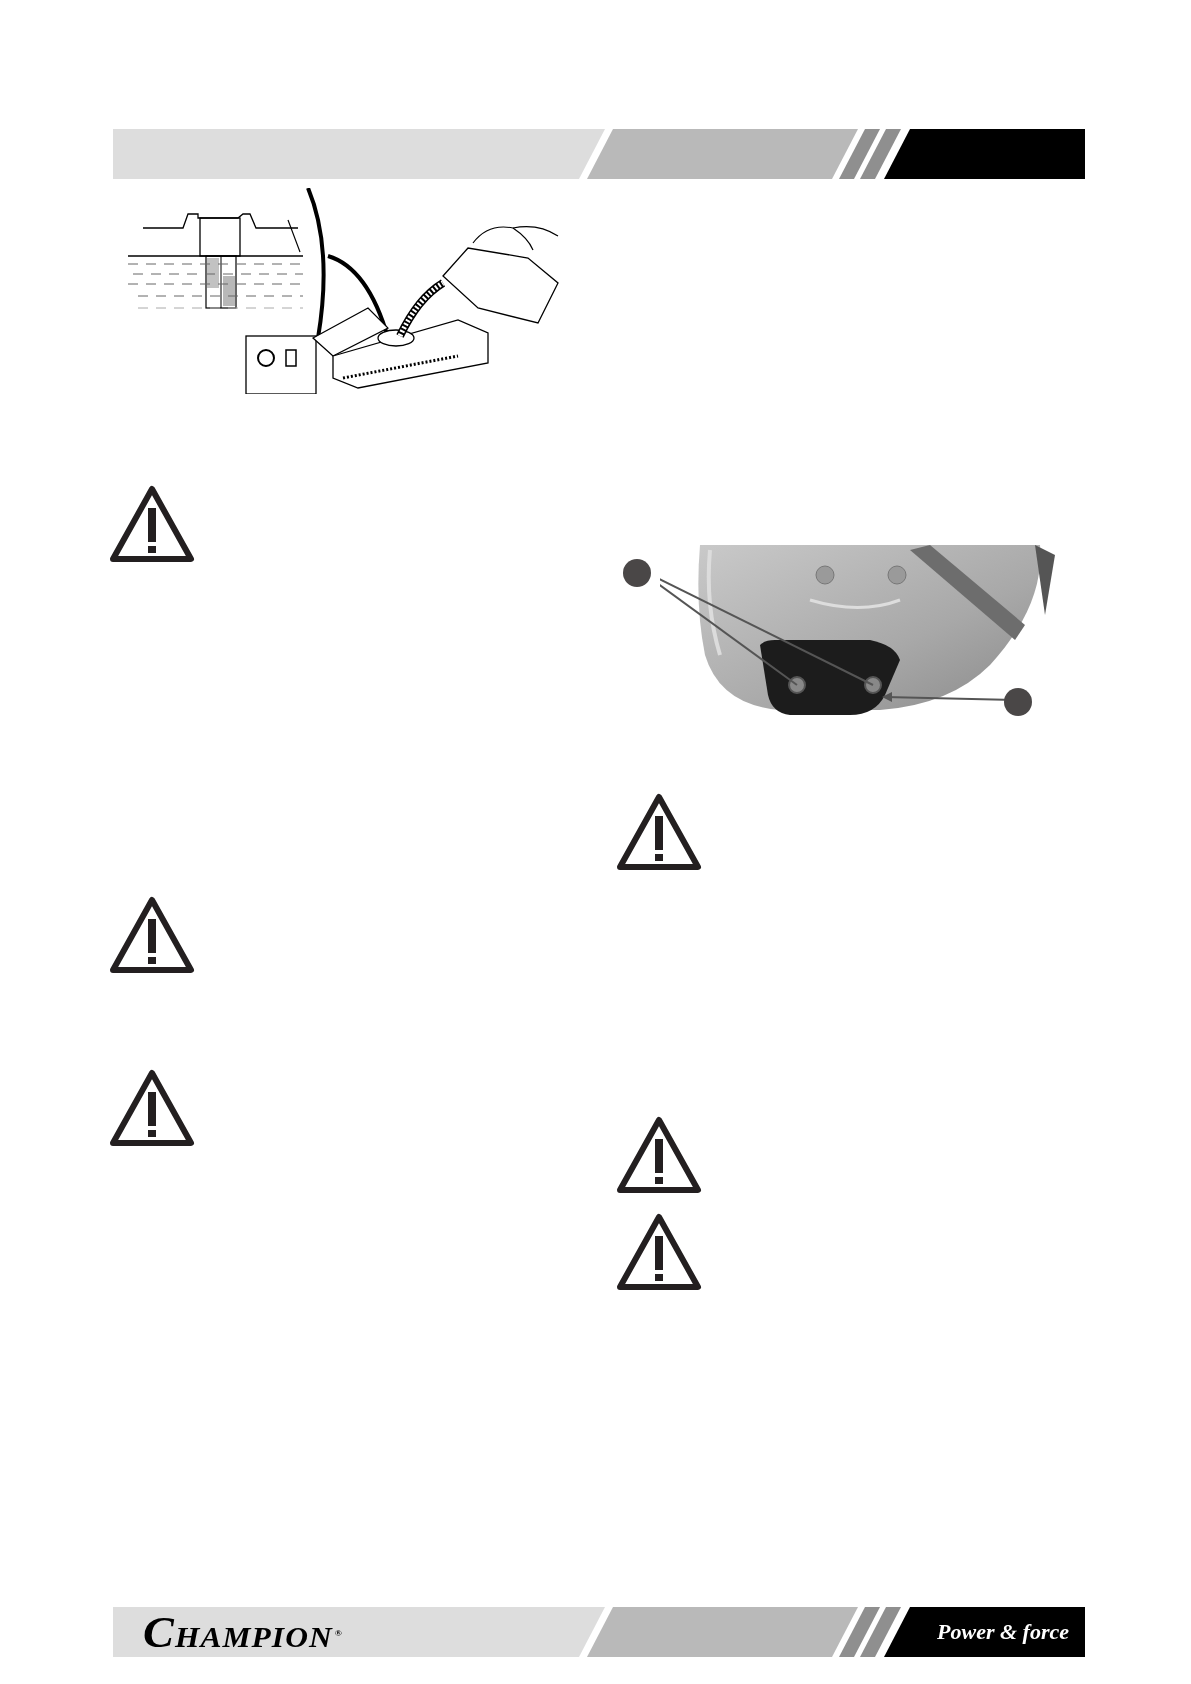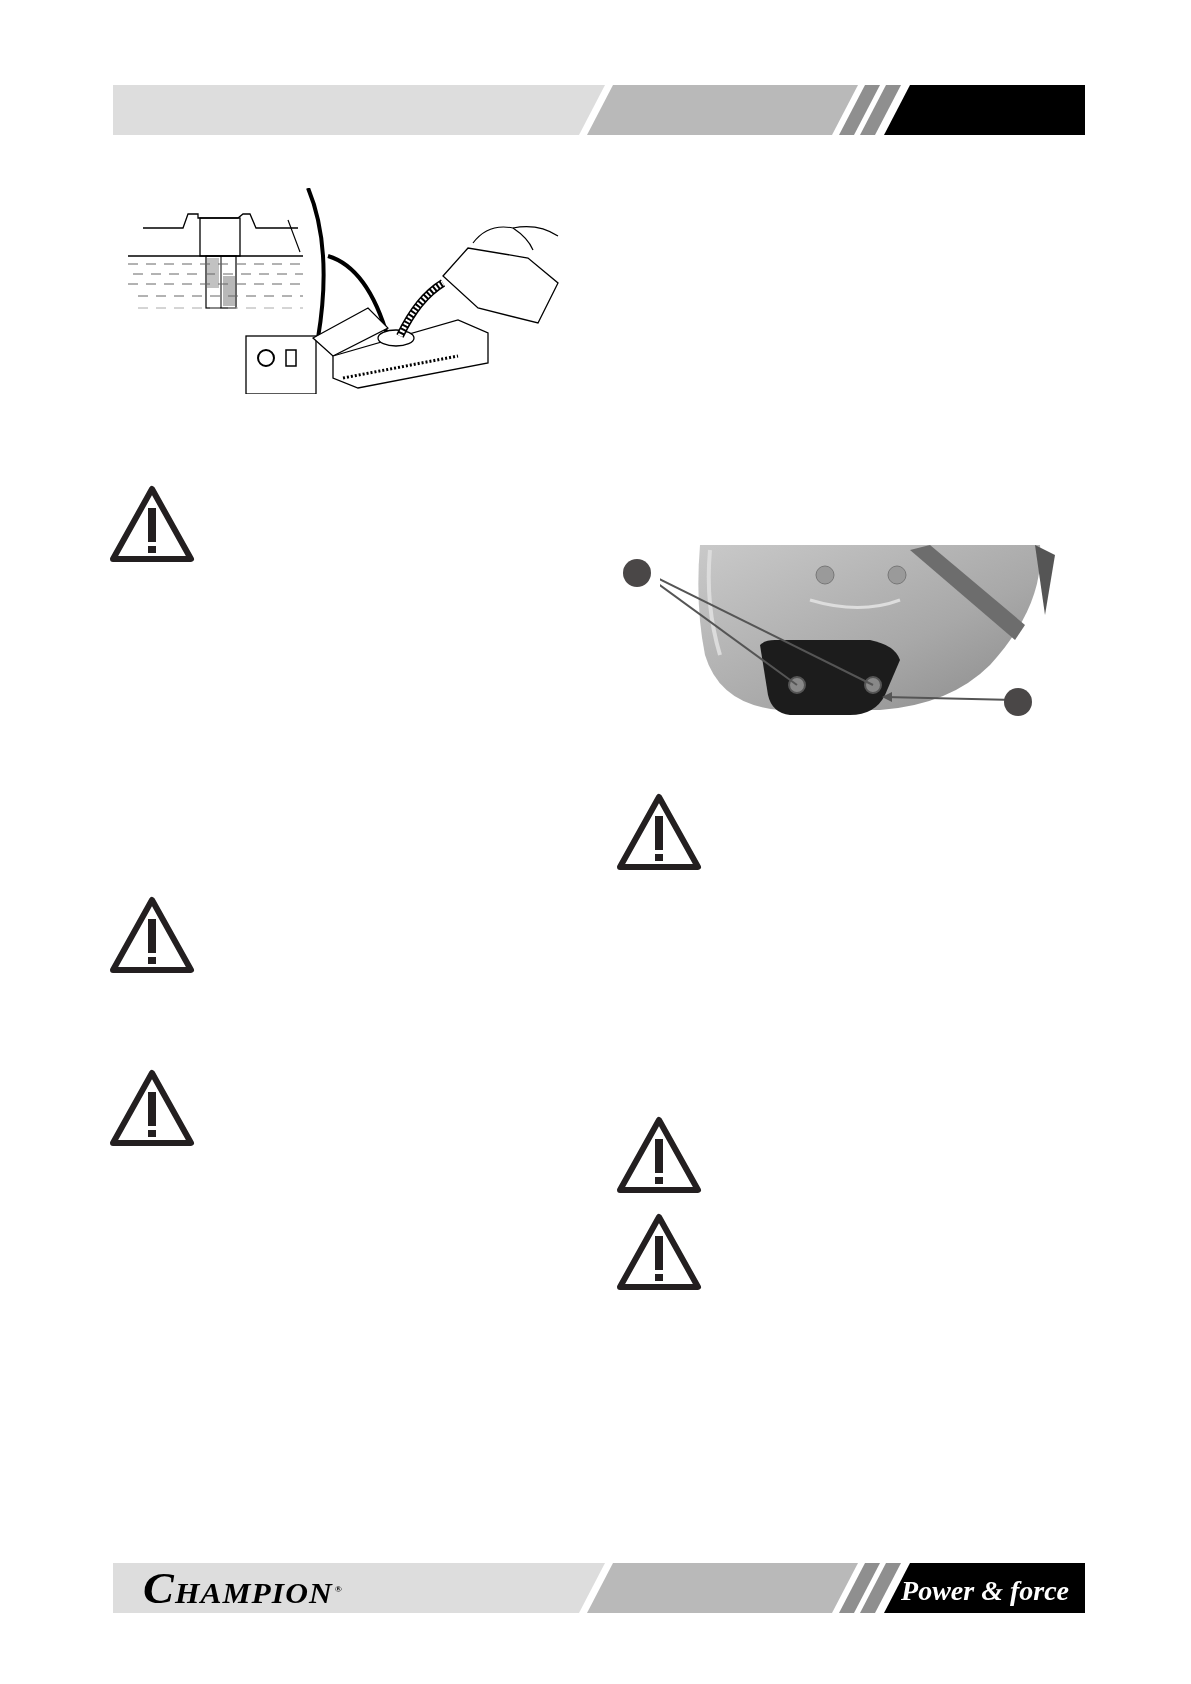--- a/index.html
+++ b/index.html
@@ -1,24 +1,24 @@
 <!DOCTYPE html>
 <html><head>
 <meta charset="utf-8">
 <style>
   html, body { margin: 0; padding: 0; background: #ffffff; }
   body { width: 1191px; height: 1684px; position: relative; overflow: hidden; font-family: "Liberation Sans", sans-serif; }
-  .band { position: absolute; left: 113px; width: 972px; height: 50px; }
+  .band { position: absolute; left: 113px; width: 972px; height: 50px; margin-top: 44px; }
   .band svg { display: block; }
   .header-band { top: 85px; }
   .footer-band { top: 1563px; }
   .logo { position: absolute; left: 30px; top: 6px; font-family: "Liberation Serif", serif; font-style: italic; font-weight: bold; color: #000; font-size: 30px; letter-spacing: 1px; transform: scaleX(1.05); transform-origin: left; }
   .logo .big { font-size: 44px; line-height: 40px; }
   .logo .reg { font-size: 9px; vertical-align: super; font-style: normal; margin-left: 2px; }
-  .tagline { position: absolute; right: 16px; top: 12px; color: #fff; font-family: "Liberation Serif", serif; font-style: italic; font-weight: bold; font-size: 28px; }
+  .tagline { position: absolute; right: 16px; top: 12px; color: #fff; font-family: "Liberation Serif", serif; font-style: italic; font-weight: bold; font-size: 22px; }
   .figure { position: absolute; }
   .fig-oil { left: 118px; top: 188px; width: 460px; height: 206px; }
   .fig-filter { left: 660px; top: 545px; width: 400px; height: 190px; }
   .warn { position: absolute; width: 88px; height: 80px; }
   .callout { position: absolute; width: 28px; height: 28px; border-radius: 50%; background: #4a4747; }
 </style>
 </head>
 <body>
 
 <div class="band header-band">

